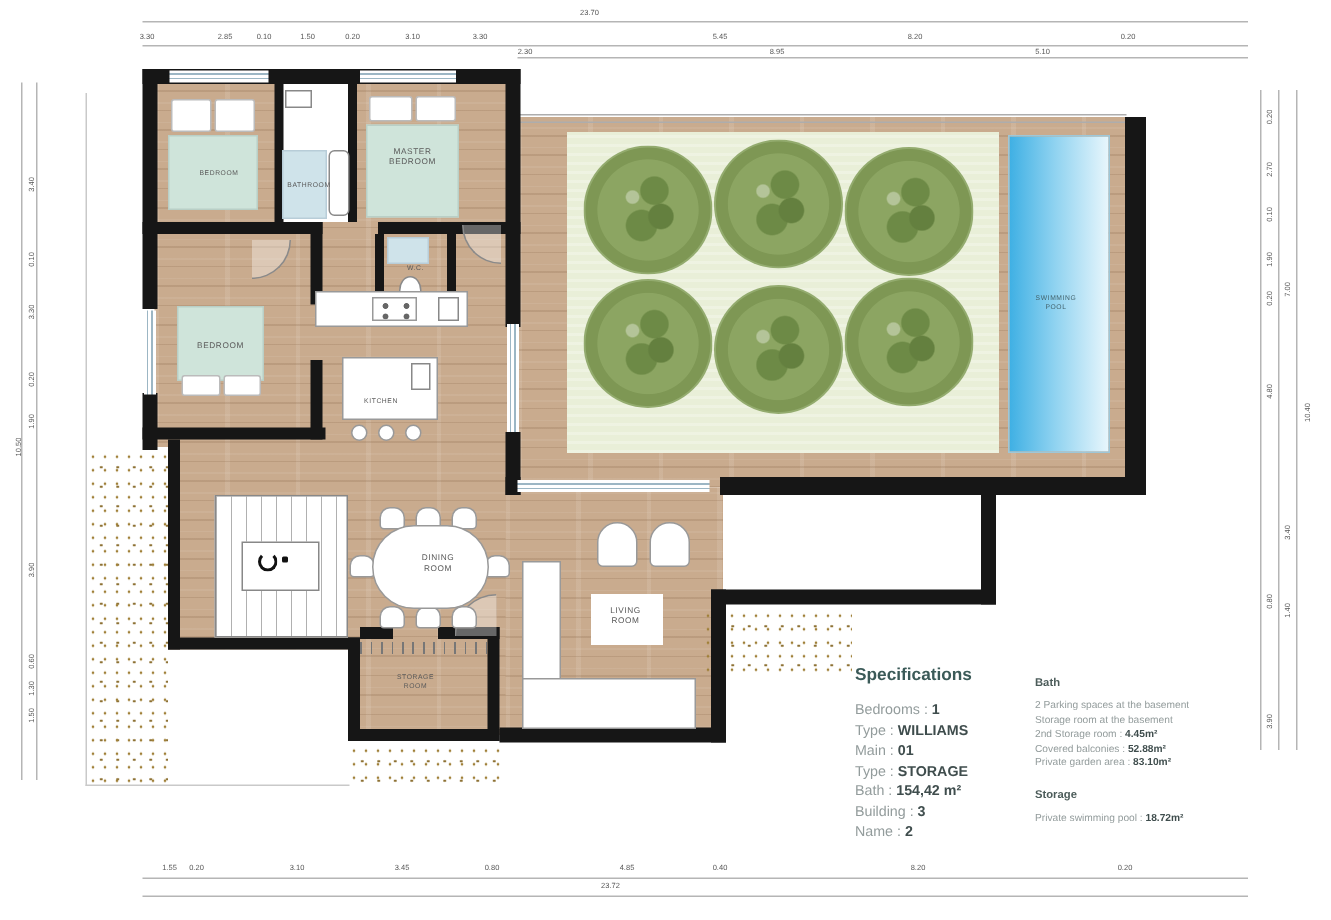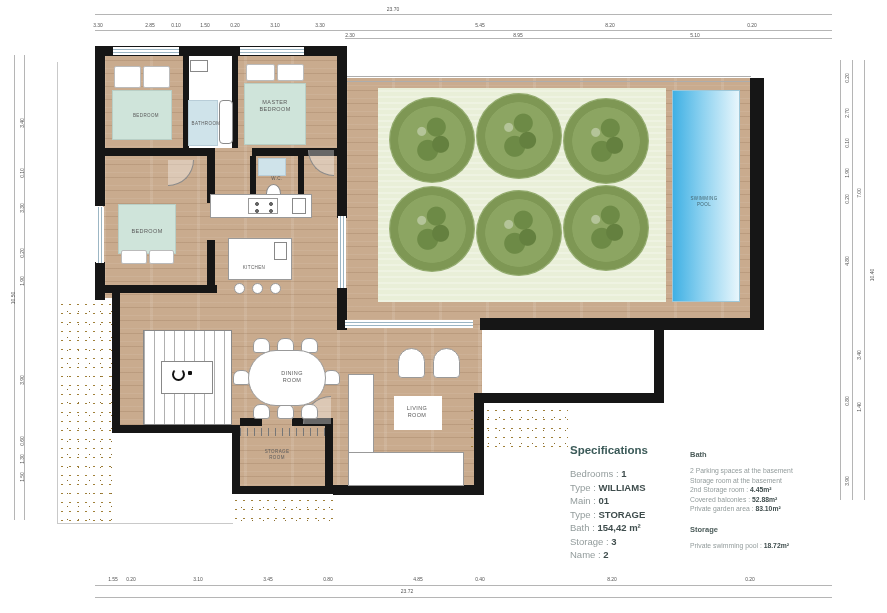--- a/index.html
+++ b/index.html
@@ -315,21 +315,21 @@
 POOL</div>
 
 
   <div class="spec-block">
     <div class="spec-title">Specifications</div>
     <div class="spec-row"><span>Bedrooms : </span><span class="spec-val">1</span></div>
     <div class="spec-row"><span>Type : </span><span class="spec-val">WILLIAMS</span></div>
     <div class="spec-row"><span>Main : </span><span class="spec-val">01</span></div>
     <div class="spec-row"><span>Type : </span><span class="spec-val">STORAGE</span></div>
     <div class="spec-row"><span>Bath : </span><span class="spec-val">154,42 m²</span></div>
-    <div class="spec-row"><span>Storage : </span><span class="spec-val">3</span></div>
+    <div class="spec-row"><span>Building : </span><span class="spec-val">3</span></div>
     <div class="spec-row"><span>Name : </span><span class="spec-val">2</span></div>
   </div>
 
   <div class="main-block">
     <div class="main-title">Bath</div>
     <div class="main-row"><span>2 Parking spaces at the basement</span><span class="main-val"></span></div>
     <div class="main-row"><span>Storage room at the basement</span><span class="main-val"></span></div>
     <div class="main-row"><span>2nd Storage room : </span><span class="main-val">4.45m²</span></div>
     <div class="main-row"><span>Covered balconies : </span><span class="main-val">52.88m²</span></div>
     <div class="main-row"><span>Private garden area : </span><span class="main-val">83.10m²</span></div>

